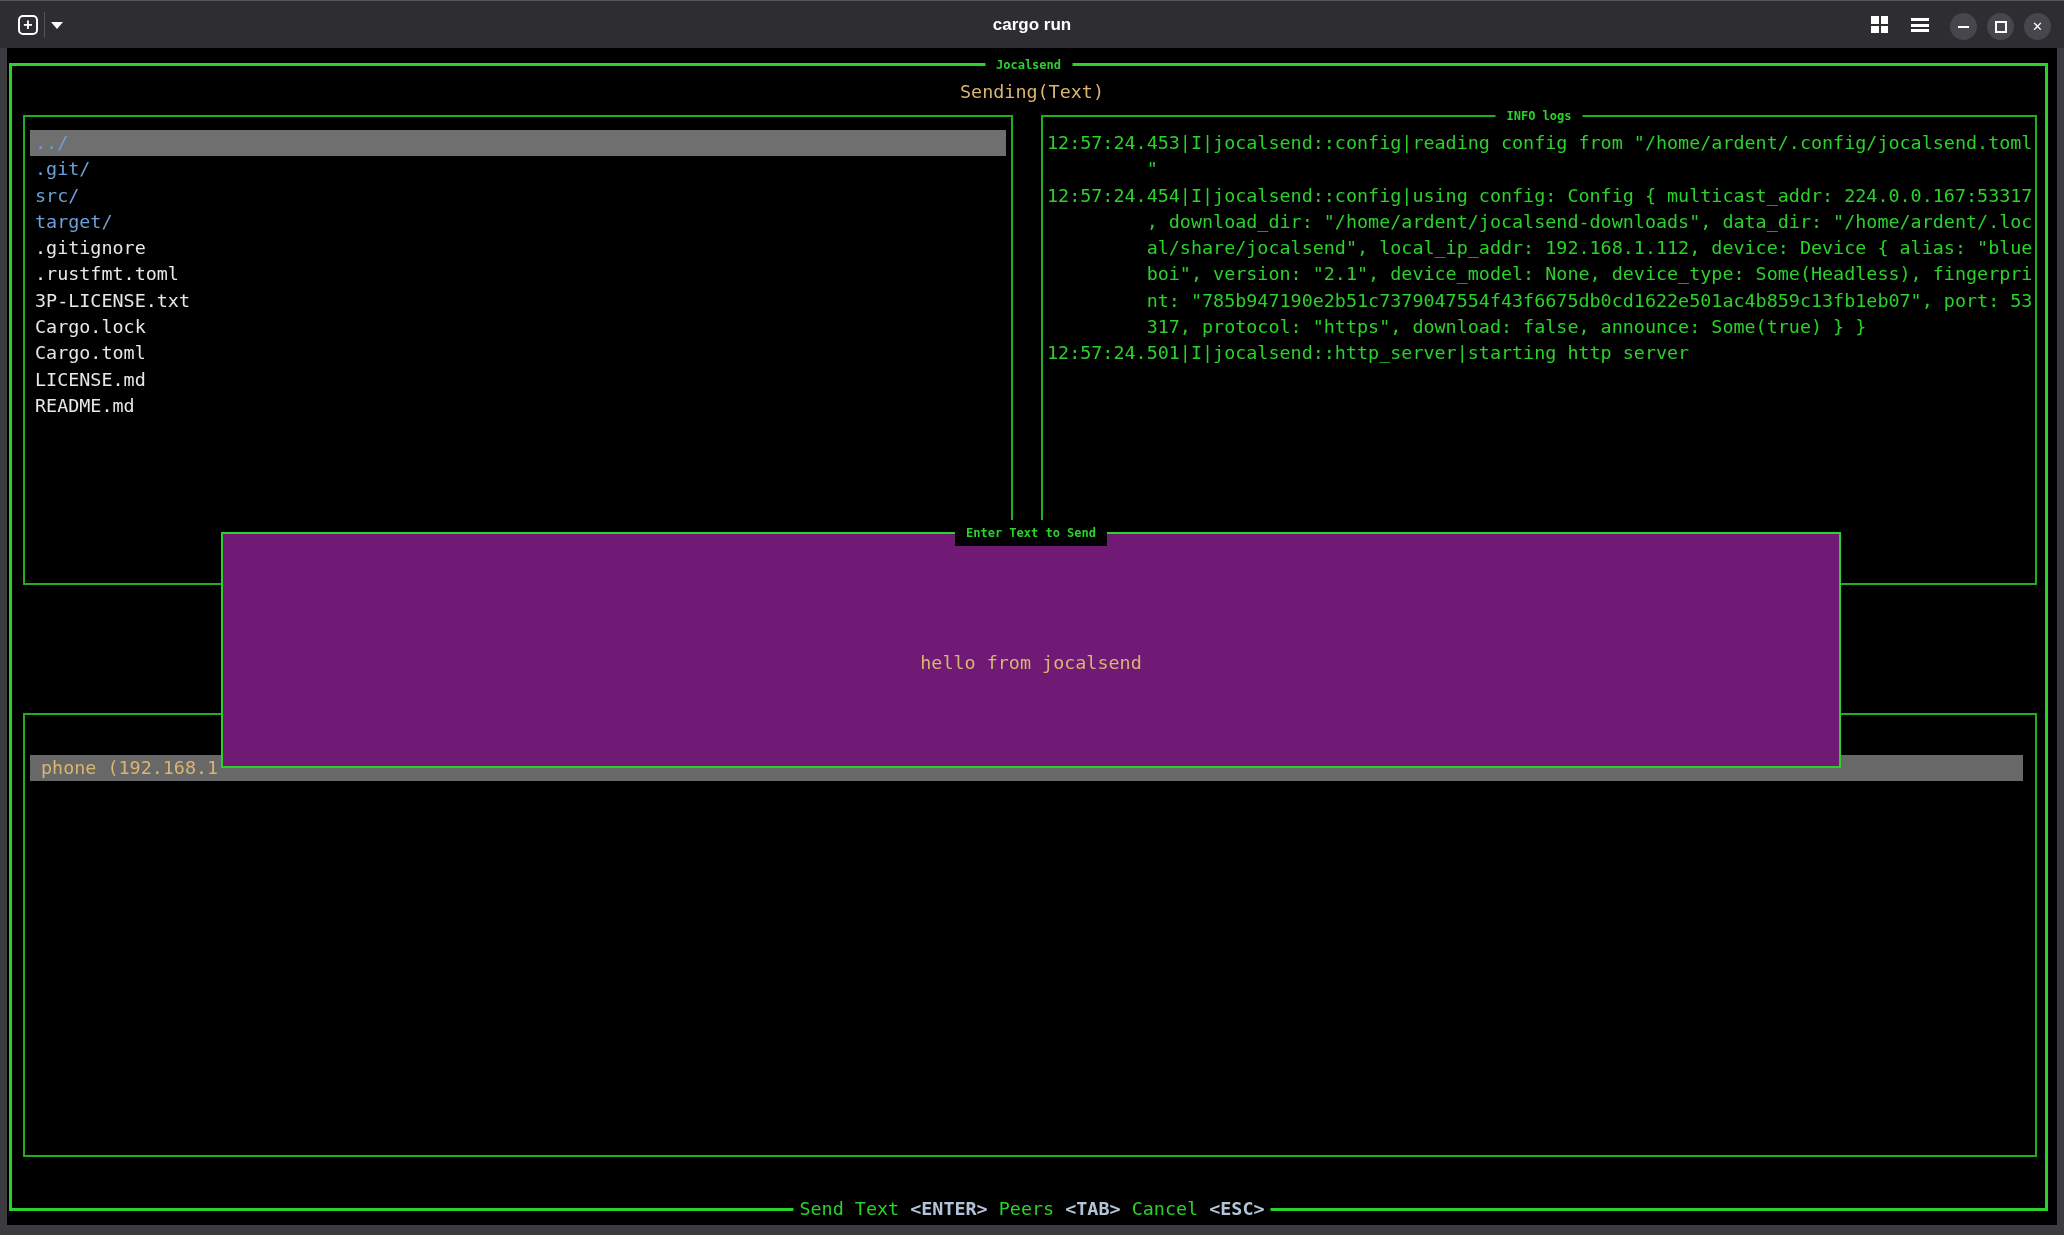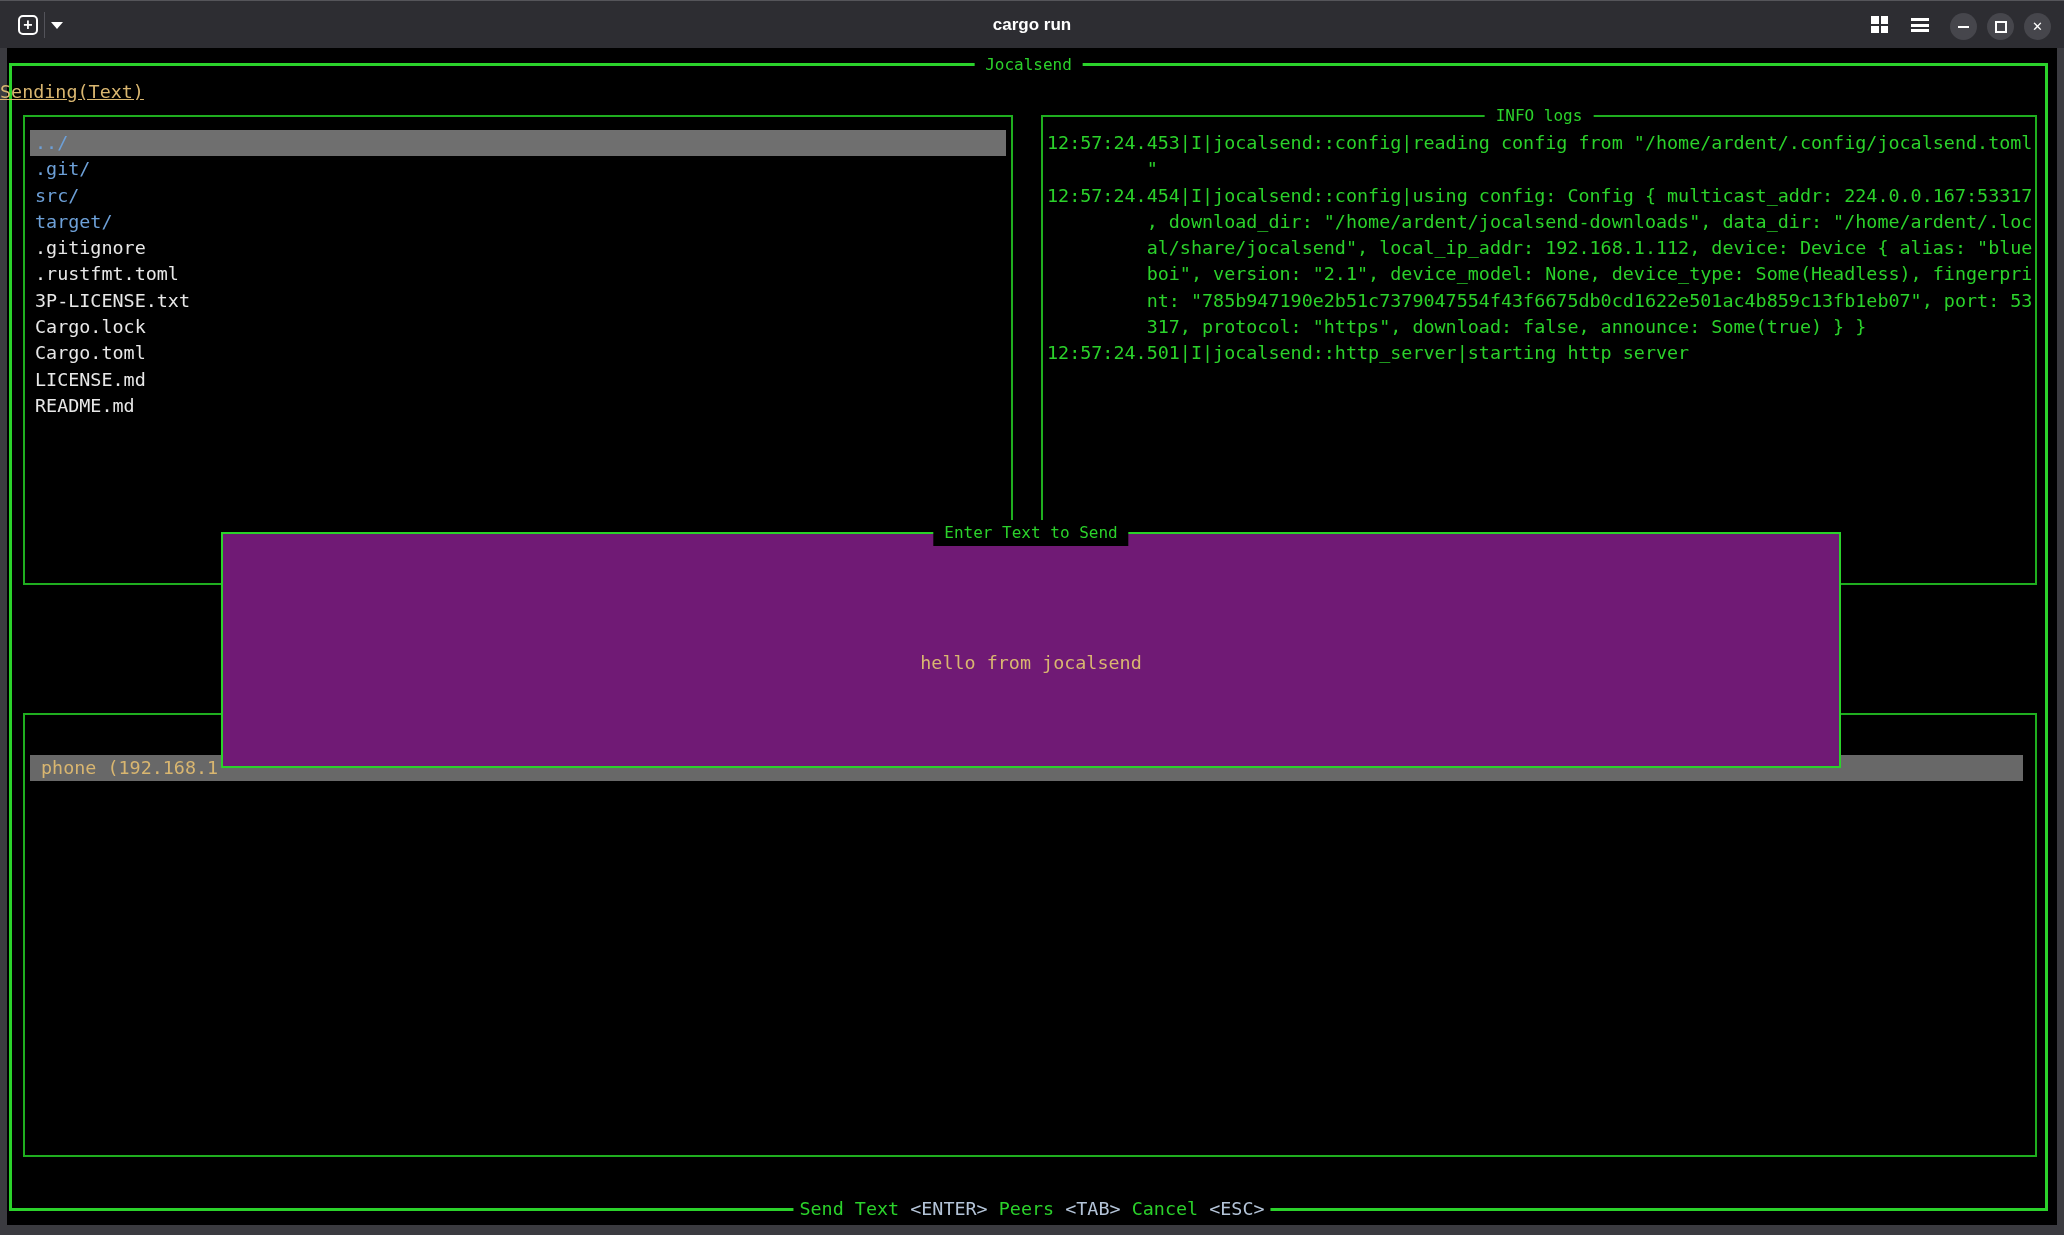--- a/index.html
+++ b/index.html
@@ -59,27 +59,26 @@
     position:absolute; left:7px; top:48px; width:2050px; height:1177px;
     background:#000;
   }
   .outer-box {
     position:absolute; left:9px; top:63px; width:2039px; height:1148px;
     border:3px solid var(--green-bright);
   }
   .box-label {
     position:absolute; top:-14px; left:50%; transform:translateX(-50%);
     background:#000; padding:0 11px; white-space:pre;
-    color:var(--green-bright); font-weight:normal; font-size:16px; line-height:26px;
+    color:var(--green-bright); font-weight:bold; font-size:12px; line-height:26px;
   }
   .subtitle {
     position:absolute; left:0; top:79px; width:2064px; height:26px;
-    color:var(--gold); font-size:18.4px; line-height:26px;
+    text-align:center; color:var(--gold); font-size:18.4px; line-height:26px;
     white-space:pre;
-    text-decoration:underline;
   }
   .panel { position:absolute; border:2px solid var(--green-dim); }
   .file-panel  { left:23px;  top:115px; width:990px;  height:470px; }
   .info-panel  { left:1041px; top:115px; width:996px; height:470px; }
   .peers-panel { left:23px;  top:713px; width:2014px; height:444px; }
   .file-list { position:absolute; left:2px; top:13px; right:2px; list-style:none; }
   .file-list li {
     height:26.3px; line-height:26.3px; font-size:18.4px;
     padding-left:5px; margin:0 3px; color:#e8e8e8; white-space:pre;
   }
@@ -103,21 +102,21 @@
     position:absolute; left:0; top:116px; width:100%; height:26px;
     text-align:center; color:var(--gold); font-size:18.4px; line-height:26px;
     white-space:pre;
   }
   .hints {
     position:absolute; left:50%; top:1196px; transform:translateX(-50%);
     z-index:5; background:#000; padding:0 6px; white-space:pre;
     font-size:18.4px; line-height:26px;
   }
   .hints .lbl { color:var(--green-bright); }
-  .hints .key { color:var(--key-blue); font-weight:normal;margin-top:12px; }
+  .hints .key { color:var(--key-blue); font-weight:bold;margin-top:12px; }
 </style>
 </head>
 <body>
 
 <div class="screen" style="--green-bright: #2bd22b; --green-dim: #1fae1f; --gold: #d9b670; --blue: #6da0d8; --key-blue: #b4c4d8;">
 
   <div class="titlebar">
     <div class="tb-title">cargo run</div>
     <div class="newtab-btn">
       <span>+</span>

